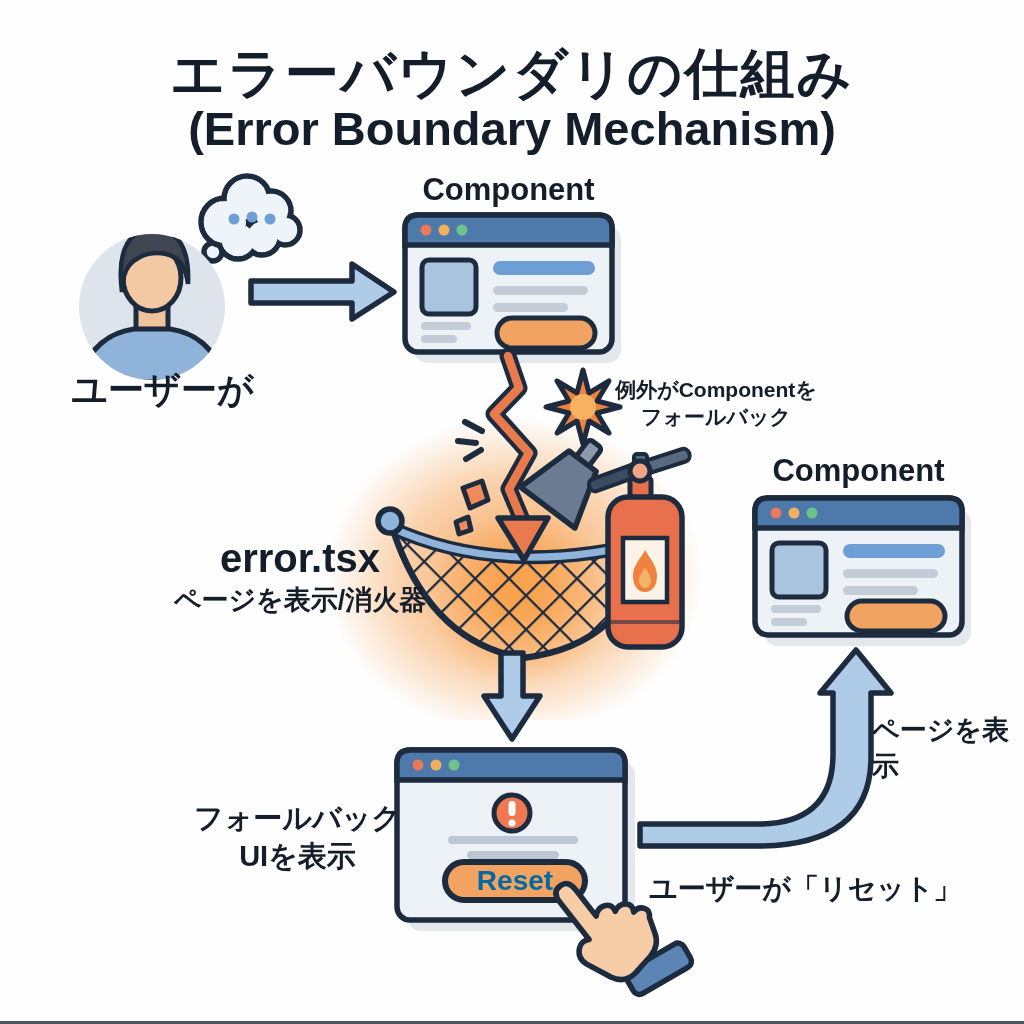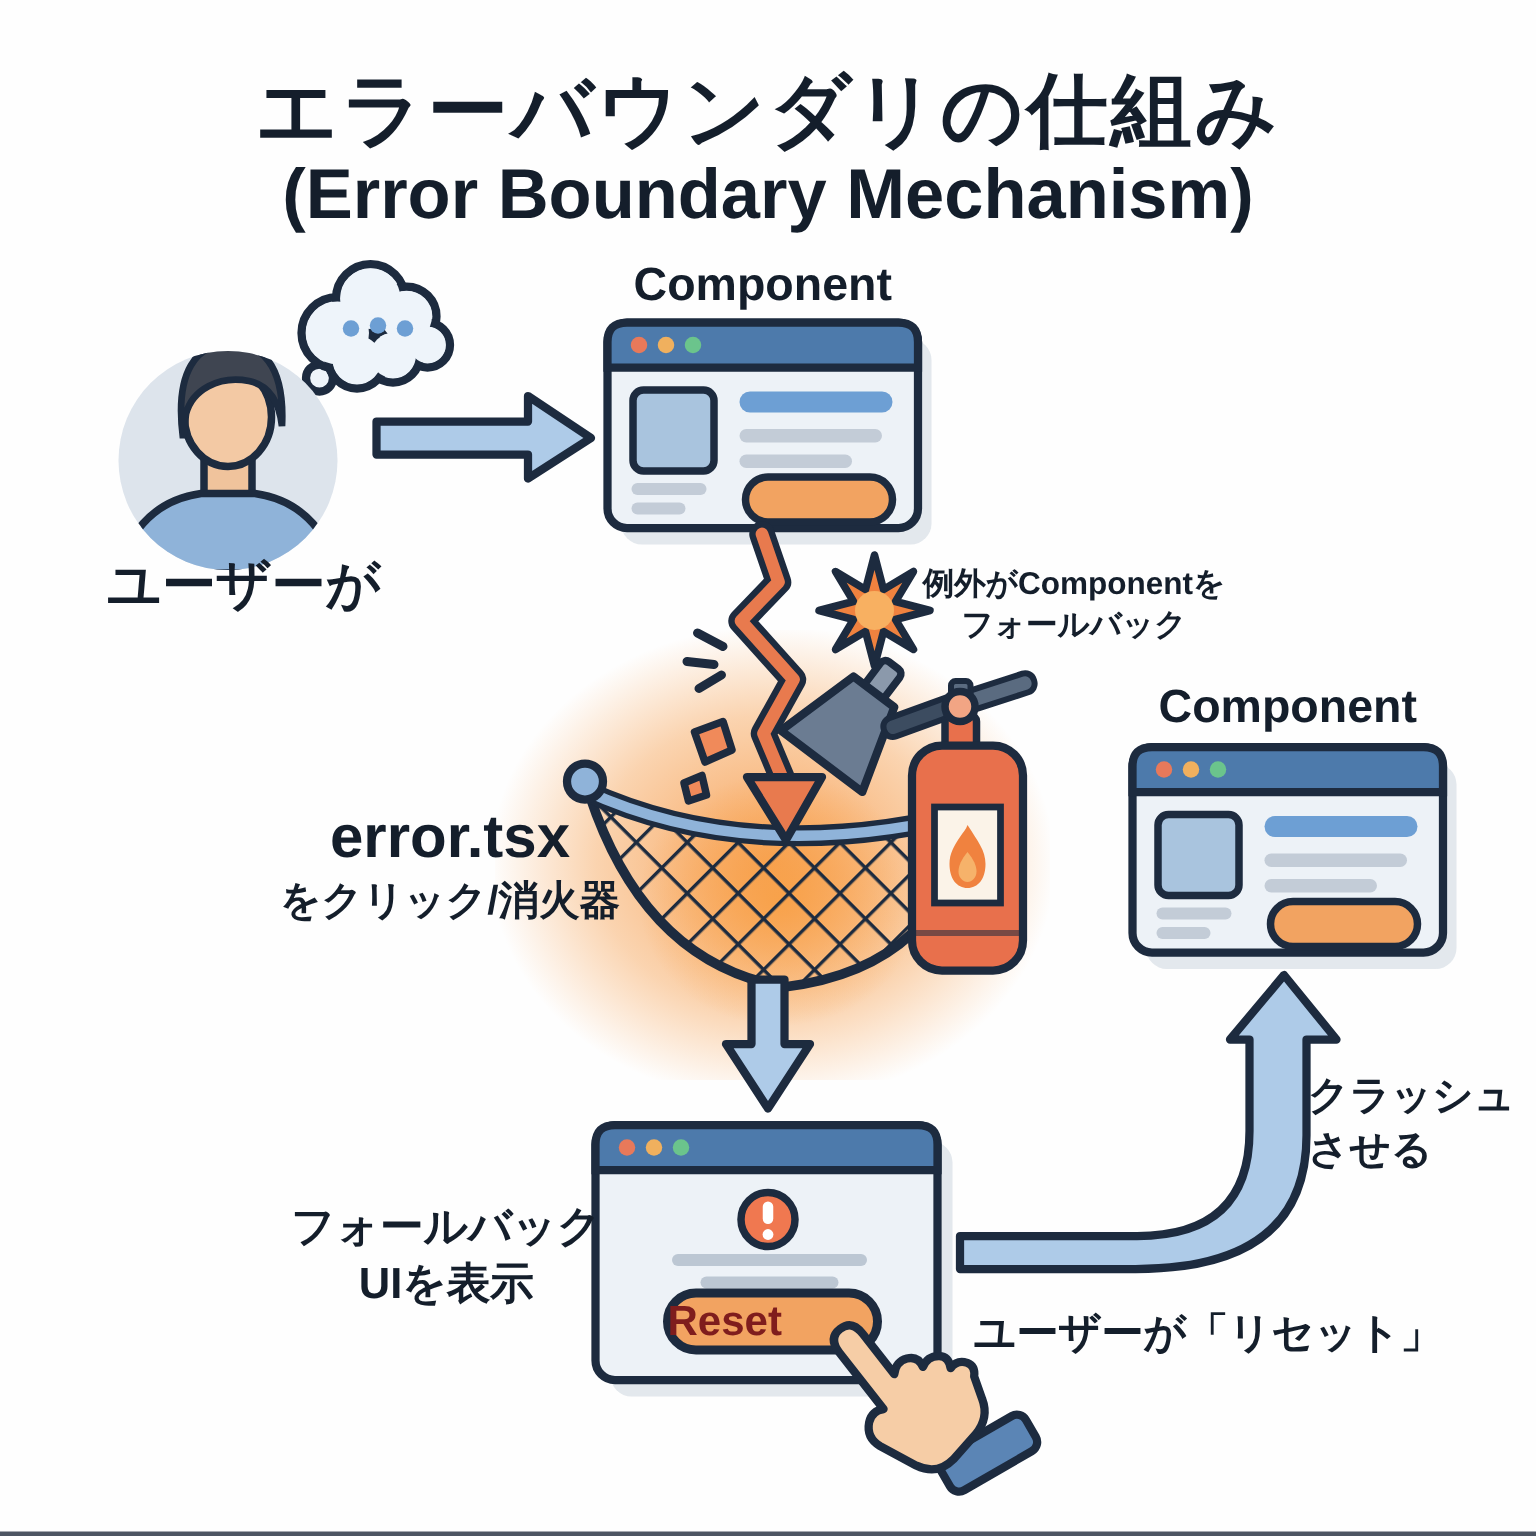--- a/index.html
+++ b/index.html
@@ -16,21 +16,21 @@
   .title-en{left:0;width:1024px;top:101px;font-size:47px;}
   .user-label{left:25px;width:275px;top:366px;font-size:36px;line-height:1.33;}
   .comp1-label{left:405px;width:207px;top:172px;font-size:31px;}
   .comp2-label{left:755px;width:207px;top:453px;font-size:31px;}
   .exception-label{left:576px;width:280px;top:377px;font-size:21px;line-height:1.28;}
   .errortsx-label{left:180px;width:240px;top:536px;font-size:40px;}
   .safety-label{left:163px;width:274px;top:582px;font-size:27px;}
   .fallback-label{left:170px;width:255px;top:799px;font-size:29px;line-height:1.32;}
   .click-label{left:649px;width:330px;top:871px;font-size:28px;line-height:1.3;text-align:left;}
   .rerender-label{left:872px;width:152px;top:712px;font-size:27px;text-align:left;}
-  .reset-label{left:445px;top:861px;width:140px;height:38px;font-size:28px;line-height:40px;text-align:left;color:#7f1d1d;}
+  .reset-label{left:445px;top:861px;width:140px;height:38px;font-size:28px;line-height:40px;text-align:center;color:#0369a1;}
   .glow{
     position:absolute;left:330px;top:420px;width:370px;height:300px;
     background:radial-gradient(ellipse at 50% 52%,rgba(246,147,60,0.85) 0%,rgba(246,160,80,0.45) 45%,rgba(246,160,80,0) 72%);
   }
   .glow-core{
     position:absolute;left:425px;top:515px;width:190px;height:170px;
     background:radial-gradient(ellipse at 50% 50%,rgba(248,160,70,0.9) 0%,rgba(248,160,70,0) 70%);
   }
   .bottom-edge{position:absolute;left:0;bottom:0;width:1024px;height:3px;background:rgba(32,42,60,.8);}
   .line{display:block;}
@@ -219,31 +219,31 @@
   </div>
 
   <div class="t center comp1-label">Component</div>
 
   <div class="t center exception-label">
     <span class="line">例外がComponentを</span>
     <span class="line">フォールバック</span>
   </div>
 
   <div class="t center errortsx-label">error.tsx</div>
-  <div class="t center safety-label">をクリック/消火器</div>
+  <div class="t center safety-label">ページを表示/消火器</div>
 
   <div class="t center fallback-label">
     <span class="line">フォールバック</span>
     <span class="line">UIを表示</span>
   </div>
 
   <div class="t reset-label">Reset</div>
 
   <div class="t click-label">
     <span class="line">ユーザーが「リセット」</span>
   </div>
 
-  <div class="t rerender-label">クラッシュさせる</div>
+  <div class="t rerender-label">ページを表示</div>
 
   <div class="t center comp2-label">Component</div>
 
   <div class="bottom-edge"></div>
 </div>
 
 </body></html>

